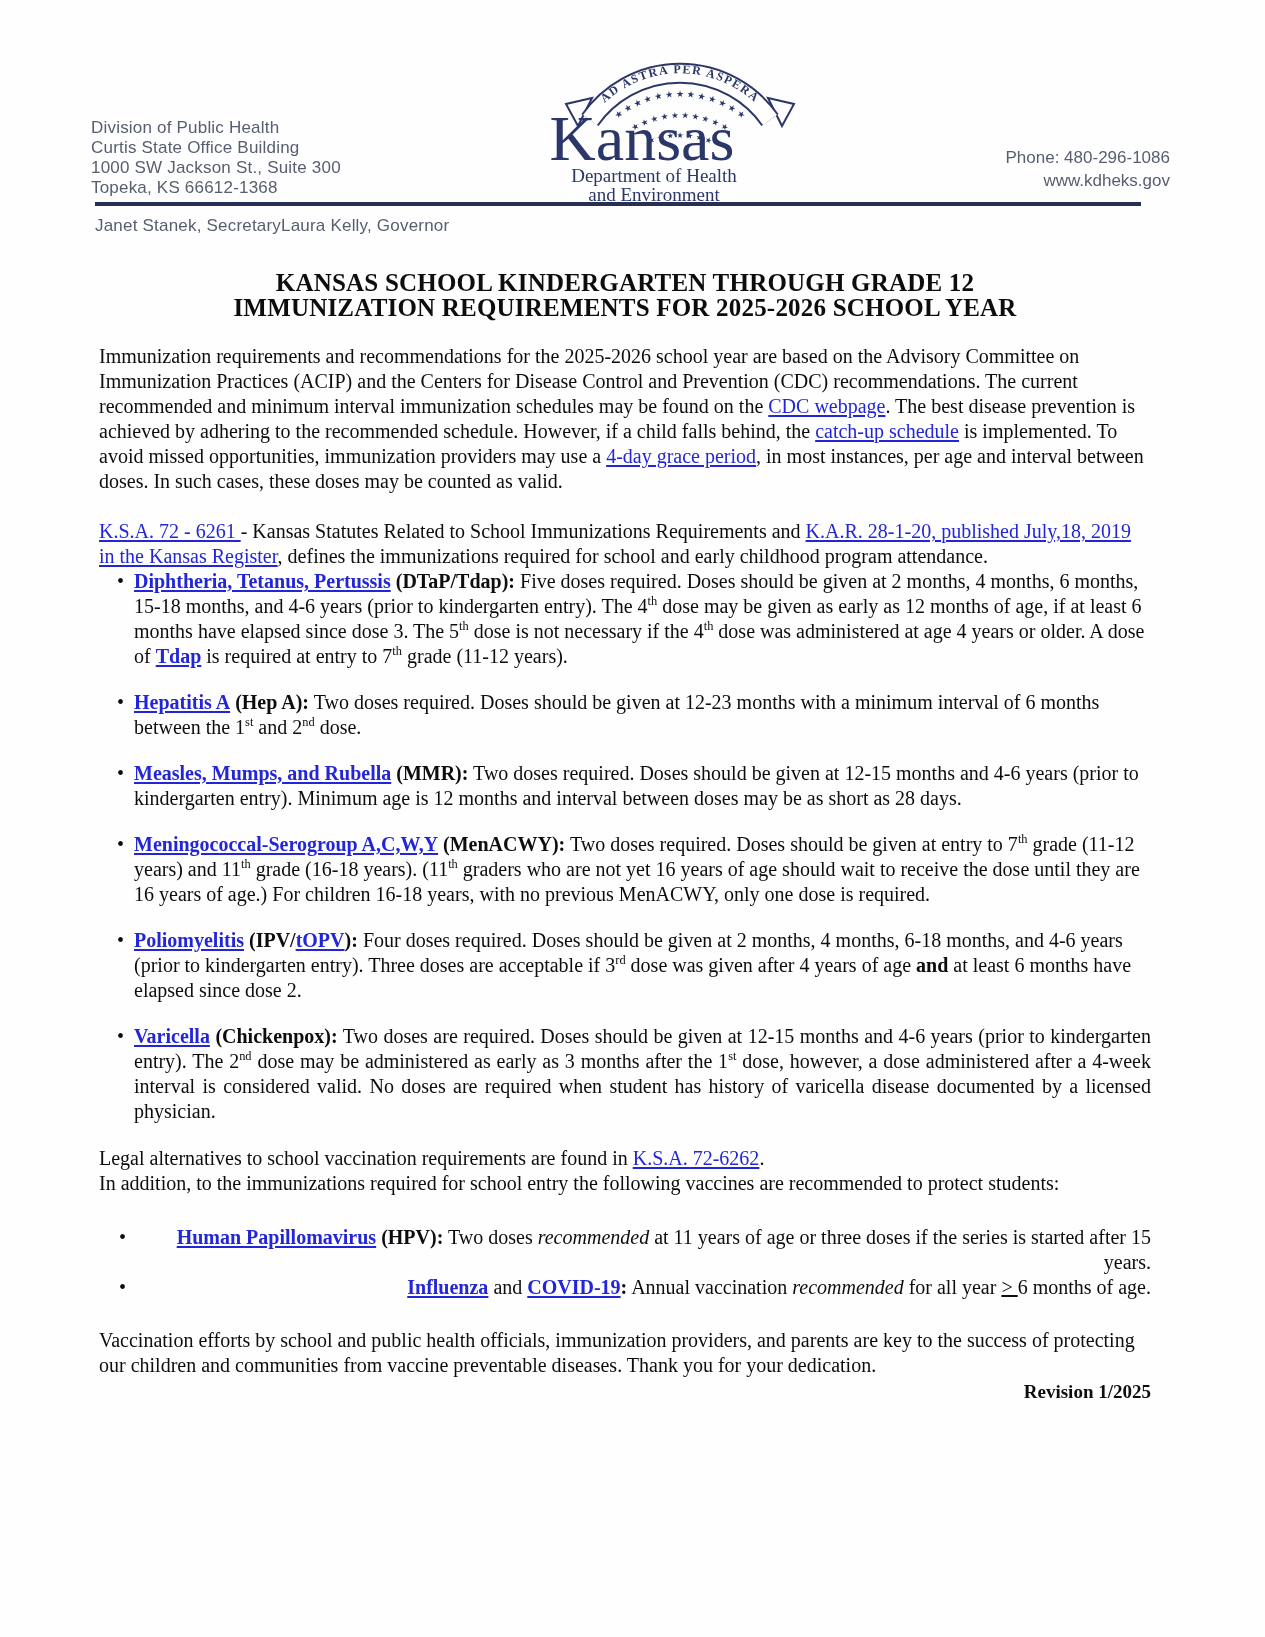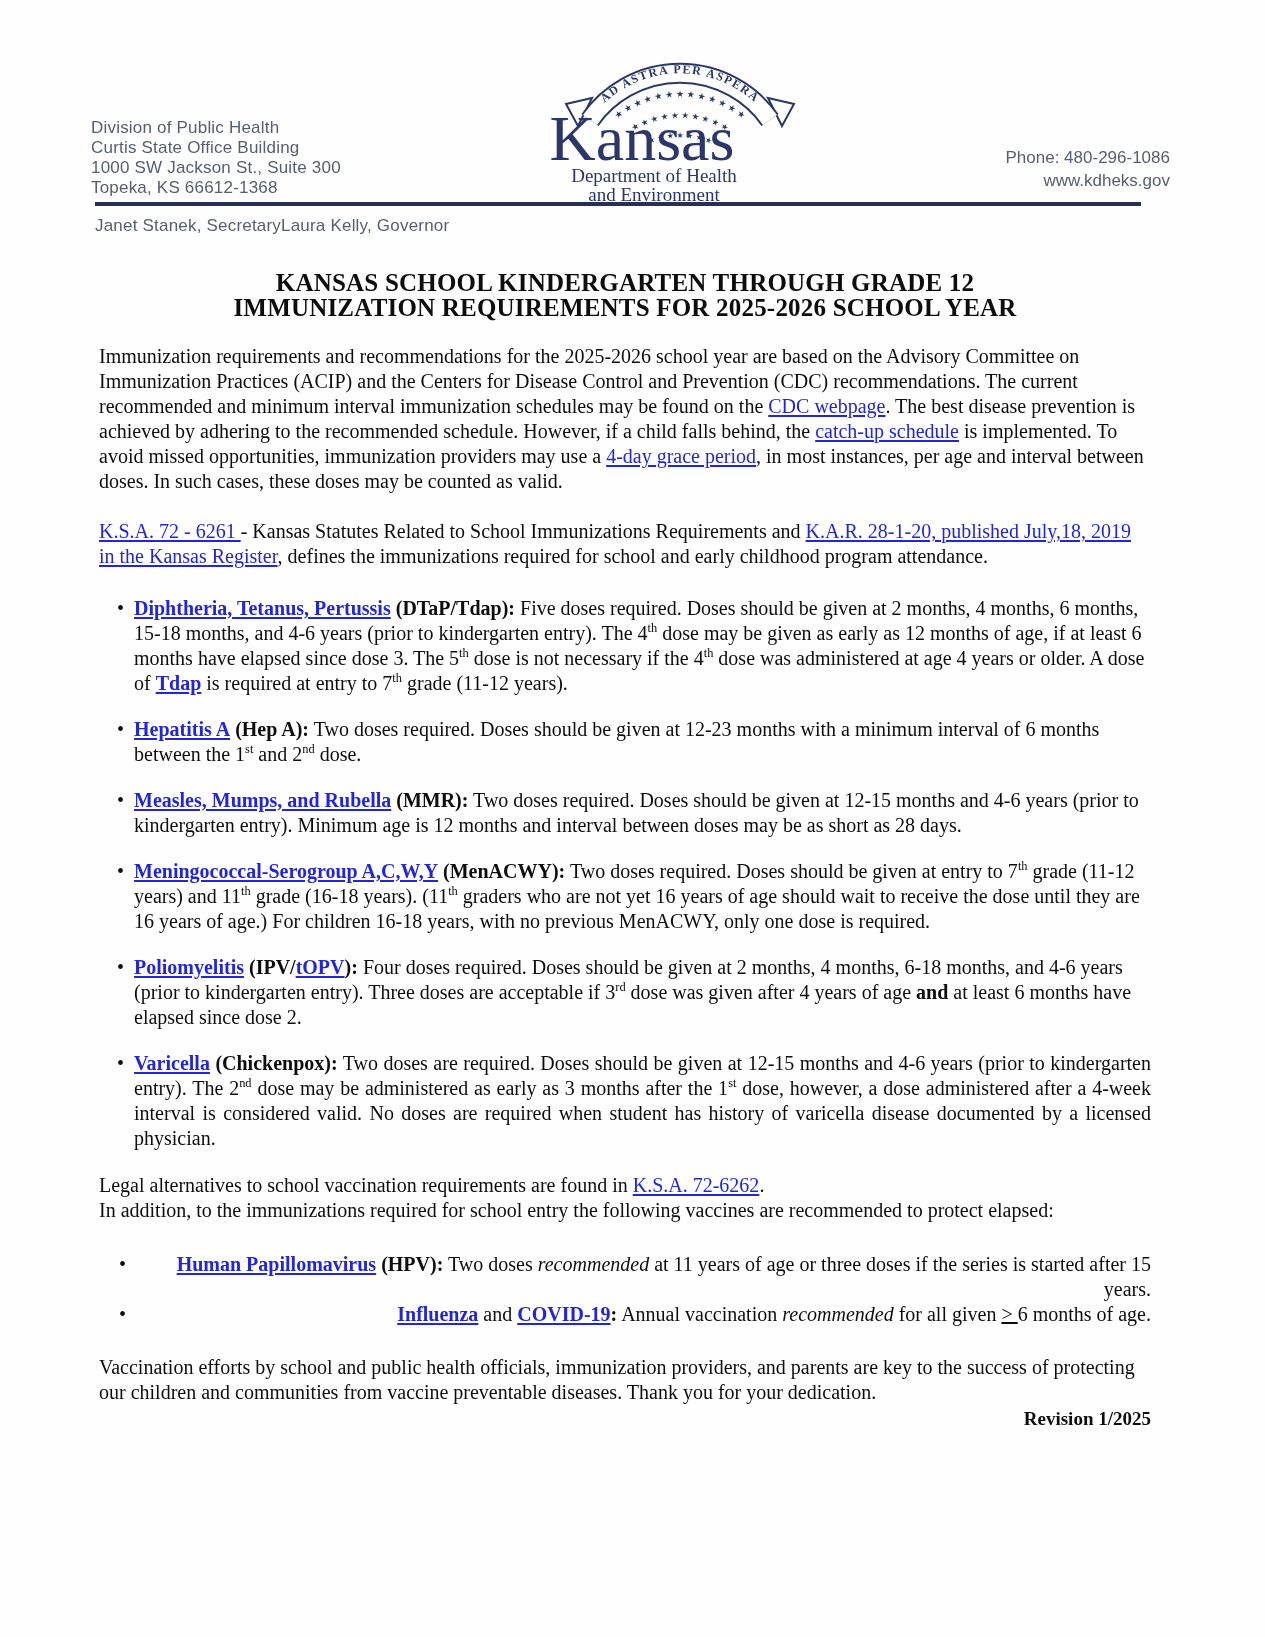--- a/index.html
+++ b/index.html
@@ -42,21 +42,21 @@
     font-size:17px;color:var(--hdr-gray);letter-spacing:.2px;
   }
   
   .content{padding:0 114px 0 99px;font-size:20px;line-height:25px;}
   .doc-title{
     text-align:center;font-weight:bold;font-size:25px;line-height:25px;
     margin-top:34px;letter-spacing:.2px;
   }
   .para{margin-top:24px;}
   .para.statutes{margin-top:25px;}
-  ul.vax-list{list-style:none;margin-top:27px;font-family:Liberation Serif, serif;}
+  ul.vax-list{list-style:none;font-family:Liberation Serif, serif;}
   ul.vax-list li{
     position:relative;padding-left:35px;margin-bottom:21px;
   }
   ul.vax-list li::before{
     content:"\2022";position:absolute;left:18px;top:0;
   }
   ul.rec-list{list-style:none;margin-top:29px;text-align:right;}
   ul.rec-list li{position:relative;padding-left:53px;margin-bottom:0;}
   ul.rec-list li::before{content:"\2022";position:absolute;left:20px;top:0;}
   .justify{text-align:justify;}
@@ -136,25 +136,25 @@
     <ul class="vax-list">
         <li><a href="#" class="lk b">Diphtheria, Tetanus, Pertussis</a><span class=""> </span><span class="b">(DTaP/Tdap):</span><span class=""> Five doses required. Doses should be given at 2 months, 4 months, 6 months, 15-18 months, and 4-6 years (prior to kindergarten entry). The 4</span><sup class="sup">th</sup><span class=""> dose may be given as early as 12 months of age, if at least 6 months have elapsed since dose 3.  The 5</span><sup class="sup">th</sup><span class=""> dose is not necessary if the 4</span><sup class="sup">th</sup><span class=""> dose was administered at age 4 years or older.  A dose of </span><a href="#" class="lk b">Tdap</a><span class=""> is required at entry to 7</span><sup class="sup">th</sup><span class=""> grade (11-12 years).</span></li>
         <li><a href="#" class="lk b">Hepatitis A</a><span class=""> </span><span class="b">(Hep A):</span><span class="">  Two doses required.  Doses should be given at 12-23 months with a minimum interval of 6 months between the 1</span><sup class="sup">st</sup><span class=""> and 2</span><sup class="sup">nd</sup><span class=""> dose.</span></li>
         <li><a href="#" class="lk b">Measles, Mumps, and Rubella</a><span class=""> </span><span class="b">(MMR):</span><span class=""> Two doses required.  Doses should be given at 12-15 months and 4-6 years (prior to kindergarten entry). Minimum age is 12 months and interval between doses may be as short as 28 days.</span></li>
         <li><a href="#" class="lk b">Meningococcal-Serogroup A,C,W,Y</a><span class=""> </span><span class="b">(MenACWY):</span><span class="">  Two doses required.  Doses should be given at entry to 7</span><sup class="sup">th</sup><span class=""> grade (11-12 years) and 11</span><sup class="sup">th</sup><span class=""> grade (16-18 years).  (11</span><sup class="sup">th</sup><span class=""> graders who are not yet 16 years of age should wait to receive the dose until they are 16 years of age.)  For children 16-18 years, with no previous MenACWY, only one dose is required.</span></li>
         <li><a href="#" class="lk b">Poliomyelitis</a><span class=""> </span><span class="b">(IPV/</span><a href="#" class="lk b">tOPV</a><span class="b">):</span><span class=""> Four doses required. Doses should be given at 2 months, 4 months, 6-18 months, and 4-6 years (prior to kindergarten entry).  Three doses are acceptable if 3</span><sup class="sup">rd</sup><span class=""> dose was given after 4 years of age </span><span class="b">and</span><span class=""> at least 6 months have elapsed since dose 2.</span></li>
         <li class="justify"><a href="#" class="lk b">Varicella</a><span class=""> </span><span class="b">(Chickenpox):</span><span class="">  Two doses are required.  Doses should be given at 12-15 months and 4-6 years (prior to kindergarten entry). The 2</span><sup class="sup">nd</sup><span class=""> dose may be administered as early as 3 months after the 1</span><sup class="sup">st</sup><span class=""> dose, however, a dose administered after a 4-week interval is considered valid.  No doses are required when student has history of varicella disease documented by a licensed physician.</span></li>
       </ul>
 
     <p class="legal"><span class="">Legal alternatives to school vaccination requirements are found in </span><a href="#" class="lk">K.S.A. 72-6262</a><span class="">.</span></p>
-    <p>In addition, to the immunizations required for school entry the following vaccines are recommended to protect elapsed:</p>
+    <p>In addition, to the immunizations required for school entry the following vaccines are recommended to protect students:</p>
 
     <ul class="rec-list">
         <li><a href="#" class="lk b">Human Papillomavirus</a><span class=""> </span><span class="b">(HPV):</span><span class=""> Two doses </span><span class="i">recommended</span><span class=""> at 11 years of age or three doses if the series is started after 15 years.</span></li>
-        <li><a href="#" class="lk b">Influenza</a><span class=""> and </span><a href="#" class="lk b">COVID-19</a><span class="b">:</span><span class="">  Annual vaccination </span><span class="i">recommended</span><span class=""> for all given </span><span class="u">&gt; </span><span class="">6 months of age.</span></li>
+        <li><a href="#" class="lk b">Influenza</a><span class=""> and </span><a href="#" class="lk b">COVID-19</a><span class="b">:</span><span class="">  Annual vaccination </span><span class="i">recommended</span><span class=""> for all year </span><span class="u">&gt; </span><span class="">6 months of age.</span></li>
       </ul>
 
     <p class="closing">Vaccination efforts by school and public health officials, immunization providers, and parents are key to the success of protecting our children and communities from vaccine preventable diseases.  Thank you for your dedication.</p>
 
     <p class="revision">Revision 1/2025</p>
   </div>
 
 </div>
 
 </body></html>

